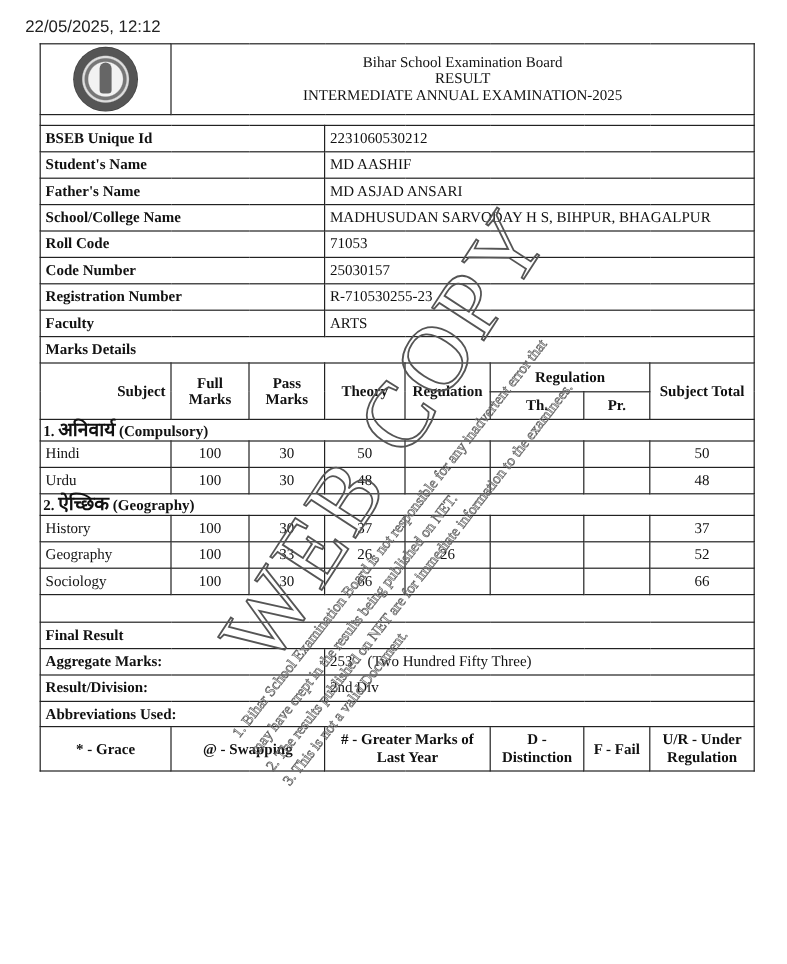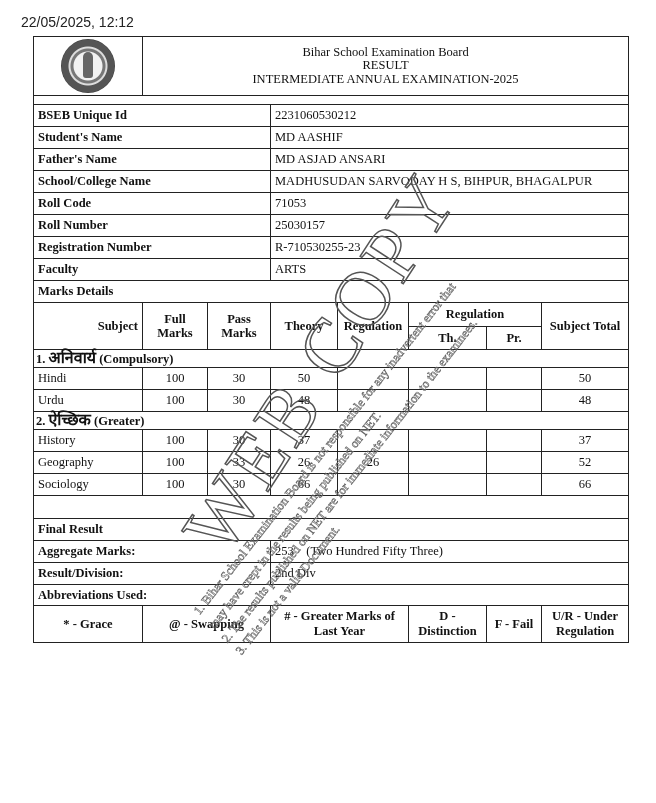--- a/index.html
+++ b/index.html
@@ -88,21 +88,21 @@
     </tr>
     <tr class="info">
       <td class="lbl" colspan="3">School/College Name</td>
       <td colspan="5">MADHUSUDAN SARVODAY H S, BIHPUR, BHAGALPUR</td>
     </tr>
     <tr class="info">
       <td class="lbl" colspan="3">Roll Code</td>
       <td colspan="5">71053</td>
     </tr>
     <tr class="info">
-      <td class="lbl" colspan="3">Roll Number</td>
+      <td class="lbl" colspan="3">Code Number</td>
       <td colspan="5">25030157</td>
     </tr>
     <tr class="info">
       <td class="lbl" colspan="3">Registration Number</td>
       <td colspan="5">R-710530255-23</td>
     </tr>
     <tr class="info">
       <td class="lbl" colspan="3">Faculty</td>
       <td colspan="5">ARTS</td>
     </tr>
@@ -142,21 +142,21 @@
       <td>100</td>
       <td>30</td>
       <td>48</td>
       <td></td>
       <td></td>
       <td></td>
       <td>48</td>
     </tr>
 
     <tr class="cat">
-      <td colspan="8"><span>2. </span><span class="dev">ऐच्छिक</span><span> (Greater)</span></td>
+      <td colspan="8"><span>2. </span><span class="dev">ऐच्छिक</span><span> (Geography)</span></td>
     </tr>
     <tr class="row">
       <td class="sname">History</td>
       <td>100</td>
       <td>30</td>
       <td>37</td>
       <td></td>
       <td></td>
       <td></td>
       <td>37</td>

